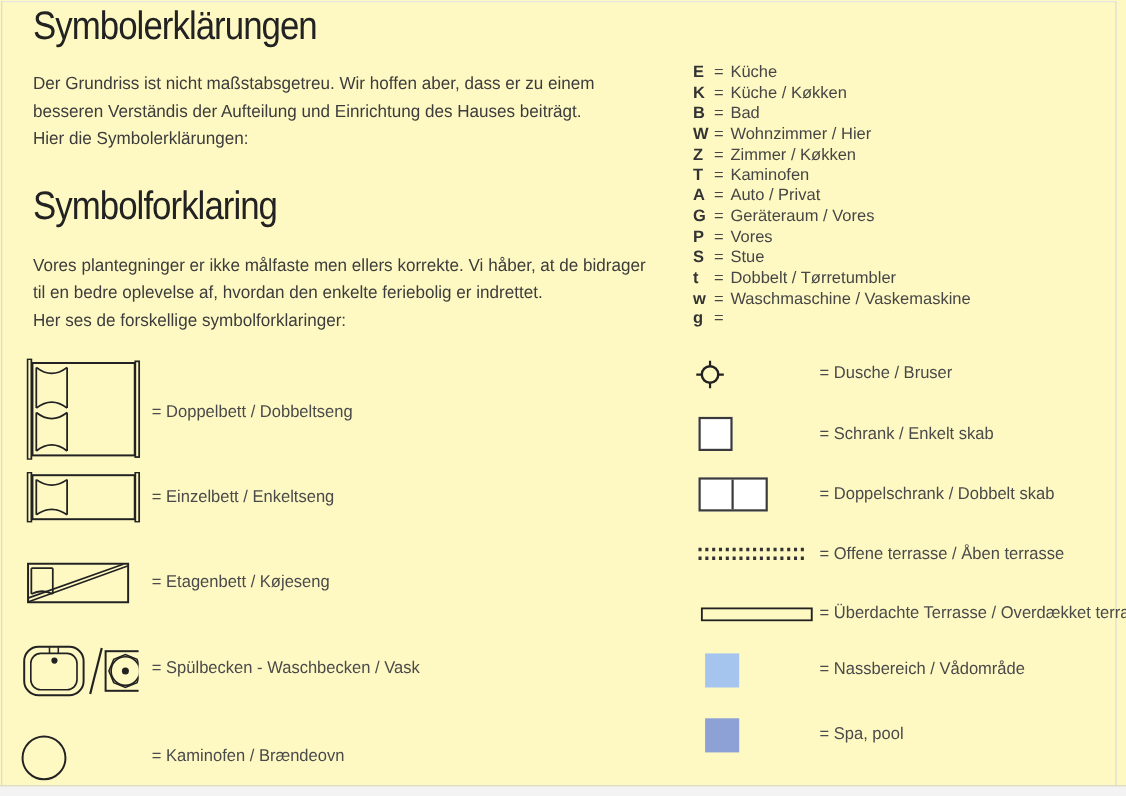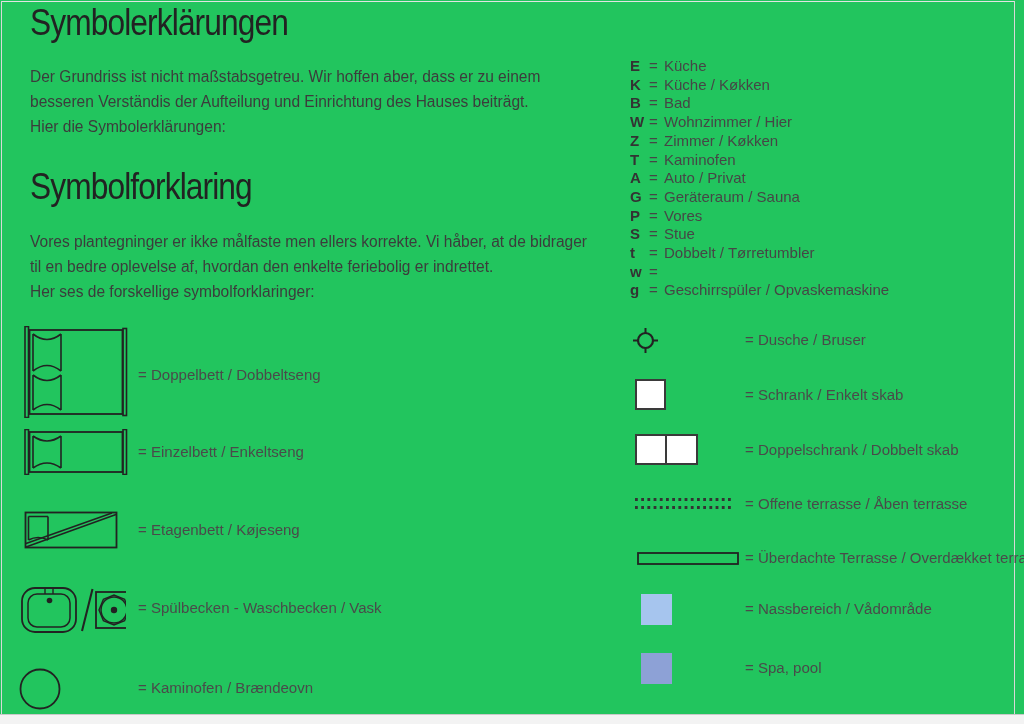--- a/index.html
+++ b/index.html
@@ -1,18 +1,18 @@
 <!DOCTYPE html>
 <html><head>
 <meta charset="utf-8">
 <style>
   * { margin:0; padding:0; box-sizing:border-box; }
   html,body { background:#ffffff; }
   body { font-family:"Liberation Sans", sans-serif; color:#3f3f3f; }
-  .page { position:relative; width:1024px; height:724px; background:#22c55e; overflow:hidden; }
+  .page { position:relative; width:1024px; height:724px; background:#fef9c3; overflow:hidden; }
 
   
   .edge { position:absolute; background:#d2d2d2; }
   .edge.top { left:1px; top:1px; width:1013px; height:1px; background:#e3e3e3; }
   .edge.left { left:1px; top:1px; width:1px; height:713px; background:#d8d8d8; }
   .edge.right { left:1014px; top:1px; width:1px; height:713px; background:#d8d8d8; }
   .edge.bottom { left:0; top:714px; width:1024px; height:1px; background:#c9c9c9; }
   .bottom-strip { position:absolute; left:0; top:715px; width:1024px; height:9px; background:#f3f3f3; }
 
   h1 { position:absolute; left:30px; font-size:36px; font-weight:500; color:#222;
@@ -103,45 +103,45 @@
         <span class="v">Kaminofen</span>
       </div>
     <div class="code-row">
         <span class="k">A</span>
         <span class="eq">=</span>
         <span class="v">Auto / Privat</span>
       </div>
     <div class="code-row">
         <span class="k">G</span>
         <span class="eq">=</span>
-        <span class="v">Geräteraum / Sauna</span>
+        <span class="v">Geräteraum / Vores</span>
       </div>
     <div class="code-row">
         <span class="k">P</span>
         <span class="eq">=</span>
         <span class="v">Vores</span>
       </div>
     <div class="code-row">
         <span class="k">S</span>
         <span class="eq">=</span>
         <span class="v">Stue</span>
       </div>
     <div class="code-row">
         <span class="k">t</span>
         <span class="eq">=</span>
         <span class="v">Dobbelt / Tørretumbler</span>
       </div>
     <div class="code-row">
         <span class="k">w</span>
         <span class="eq">=</span>
+        <span class="v">Waschmaschine / Vaskemaskine</span>
       </div>
     <div class="code-row">
         <span class="k">g</span>
         <span class="eq">=</span>
-        <span class="v">Geschirrspüler / Opvaskemaskine</span>
       </div>
   </div>
 
   <div class="sym" style="left:24px; top:326px;">
     <svg width="104" height="92" viewBox="0 0 104 92">
       <rect class="stroke" x="1" y="0.5" width="3.5" height="91" stroke-width="1.6"></rect>
       <rect class="stroke" x="99" y="2.5" width="3.5" height="87" stroke-width="1.6"></rect>
       <rect class="stroke" x="5.5" y="4" width="93" height="84" stroke-width="1.8"></rect>
       <path class="stroke" stroke-width="1.6" d="M9,8 L9,45 M37,8 L37,45 M9,8 Q23,19 37,8 M9,45 Q23,34 37,45"></path>
       <path class="stroke" stroke-width="1.6" d="M9,49 L9,84 M37,49 L37,84 M9,49 Q23,60 37,49 M9,84 Q23,73 37,84"></path>

